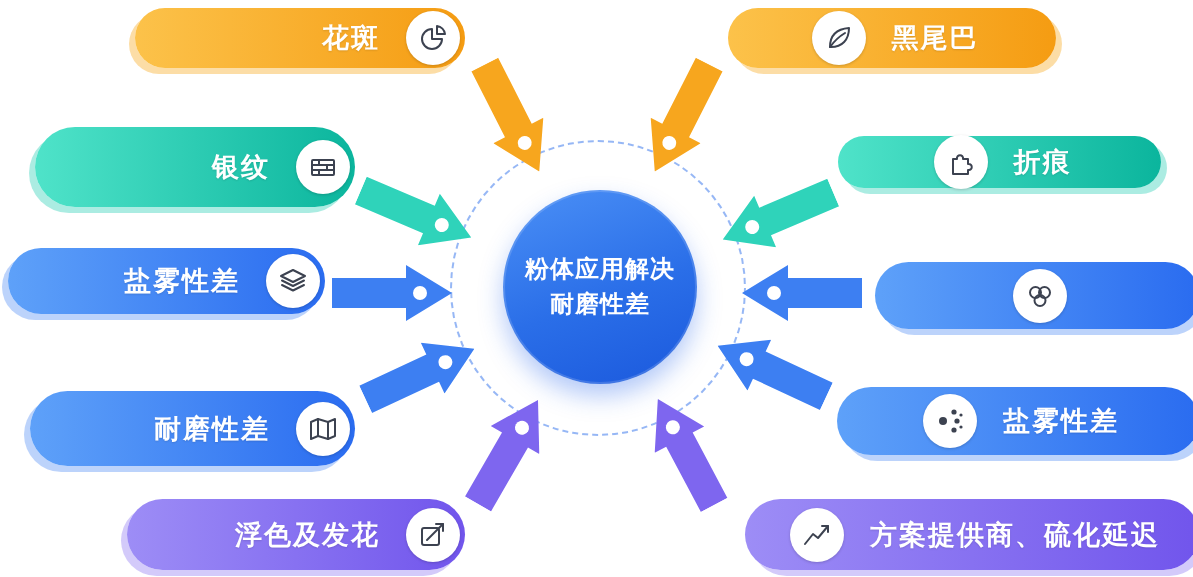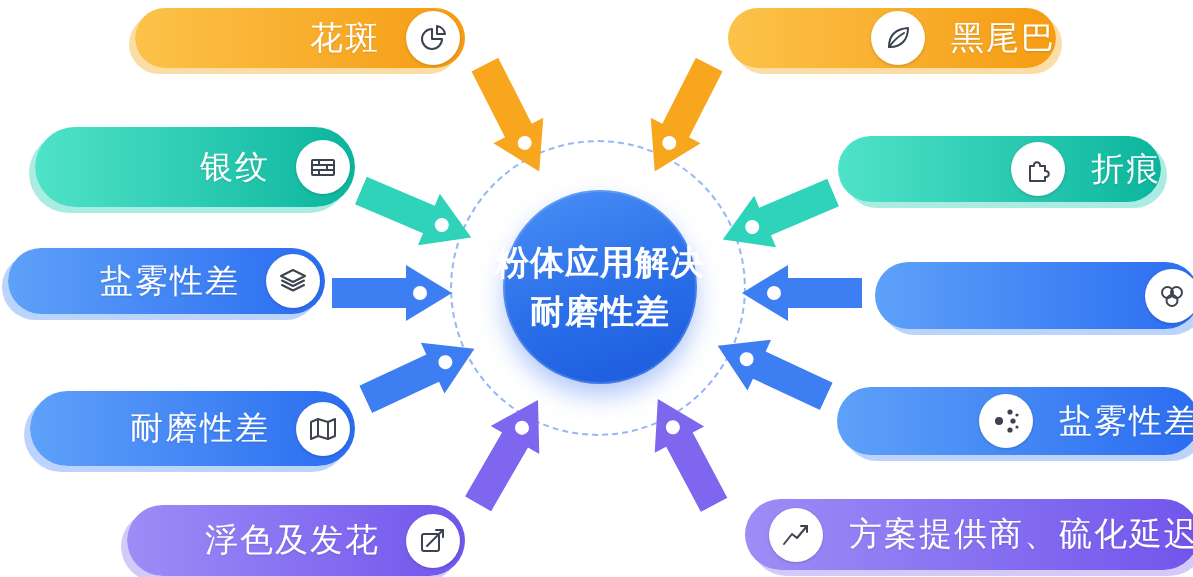--- a/index.html
+++ b/index.html
@@ -15,43 +15,43 @@
   .purple{--g1:#9d8df6;--g2:#7155ec;--halo:rgba(140,115,242,.38);--arrow:#7e66ef;}
 
   
   .pill{
     position:absolute;display:flex;align-items:center;z-index:4;
     border-radius:999px;
     background:linear-gradient(90deg,var(--g1),var(--g2));
   }
   .pill.side-left{justify-content:flex-end;padding-right:5px;gap:26px;
     box-shadow:-6px 6px 0 var(--halo);}
-  .pill.side-right{justify-content:flex-end;padding-left:6px;gap:26px;
+  .pill.side-right{justify-content:center;padding-left:6px;gap:26px;
     box-shadow:6px 6px 0 var(--halo);}
   .pill .label{
-    color:#ffffff;font-size:33px;font-weight:normal;letter-spacing:2px;white-space:nowrap;
+    color:#ffffff;font-size:27px;font-weight:bold;letter-spacing:2px;white-space:nowrap;
     text-shadow:0 1px 2px rgba(0,0,0,.12);
   }
   .icon-circle{
     width:54px;height:54px;border-radius:50%;background:#ffffff;flex:0 0 auto;
     display:flex;align-items:center;justify-content:center;
     box-shadow:0 1px 3px rgba(0,0,0,.18);
   }
   .icon-circle svg{stroke:#3c4250;stroke-width:2;fill:none;
     stroke-linecap:round;stroke-linejoin:round;}
 
   .p-huaban  {left:135px;top:8px;  width:325px;height:60px;}
   .p-heiweiba{left:728px;top:8px;  width:322px;height:60px;}
   .p-yinwen  {left:35px; top:127px;width:315px;height:80px;}
-  .p-zhehen  {left:838px;top:136px;width:317px;height:66px;}
+  .p-zhehen  {left:838px;top:136px;width:317px;height:52px;}
   .p-yanwu   {left:8px;  top:248px;width:312px;height:66px;}
   .p-qiwei   {left:875px;top:262px;width:318px;height:67px;}
   .p-naimo   {left:30px; top:391px;width:320px;height:75px;}
   .p-shousuo {left:837px;top:387px;width:356px;height:68px;}
-  .p-fuse    {left:127px;top:499px;width:333px;height:71px;padding-right:30px;margin-top:6px;}
+  .p-fuse    {left:127px;top:499px;width:333px;height:71px;padding-right:30px;}
   .p-huitan  {left:745px;top:499px;width:448px;height:71px;}
 
   
   .arrow{position:absolute;z-index:2;width:120px;height:56px;}
   .arrow svg path{fill:var(--arrow);}
   .a-huaban  {left:452px;top:90px; transform:rotate(63deg);}
   .a-heiweiba{left:622px;top:90px; transform:rotate(117deg);}
   .a-yinwen  {left:356px;top:186px;transform:rotate(23deg);}
   .a-zhehen  {left:718px;top:188px;transform:rotate(157deg);}
   .a-yanwu   {left:332px;top:265px;transform:rotate(0deg);}
@@ -67,21 +67,21 @@
     border:2px dashed rgba(95,145,240,.65);border-radius:50%;box-sizing:border-box;
   }
   .center-circle{
     position:absolute;left:503px;top:190px;width:194px;height:194px;z-index:3;
     border-radius:50%;
     background:linear-gradient(160deg,#4b90f6 0%,#2a6ee8 55%,#1b59dd 100%);
     box-shadow:0 12px 24px rgba(37,99,235,.35), inset 0 0 0 2px rgba(255,255,255,.15);
     display:flex;flex-direction:column;align-items:center;justify-content:center;
   }
   .center-circle .line{
-    color:#ffffff;font-size:34px;font-weight:bold;letter-spacing:1px;line-height:1.45;
+    color:#ffffff;font-size:24px;font-weight:bold;letter-spacing:1px;line-height:1.45;
     white-space:nowrap;
   }
 </style>
 </head>
 <body>
 
 <div id="canvas">
 
   <div class="dashed-ring"></div>
 

